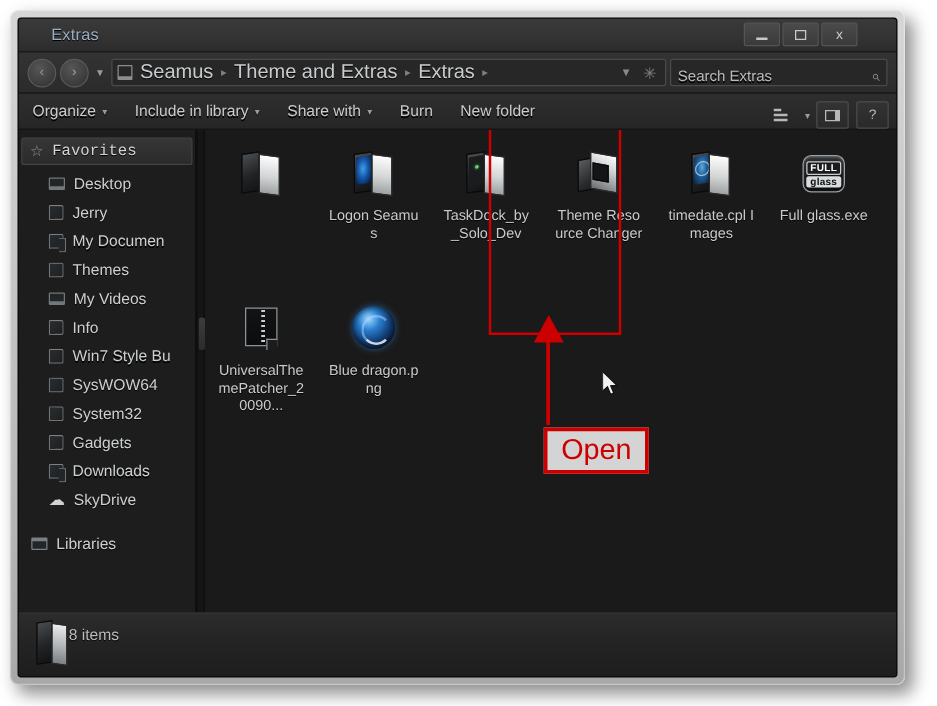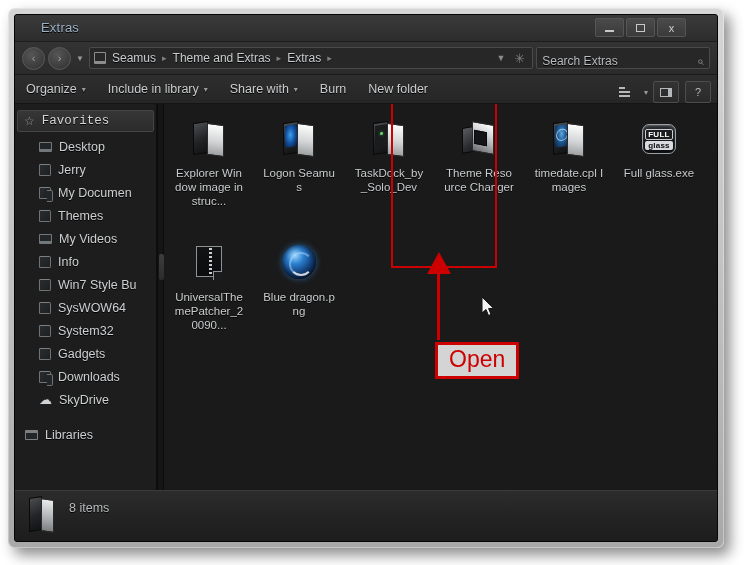--- a/index.html
+++ b/index.html
@@ -86,21 +86,21 @@
     background: #272727; border: 1px solid #4a4a4a; border-radius: 2px;
     display: flex; align-items: center; padding: 0 4px;
     min-width: 0; position: relative;
   }
   #pc-icon {
     width: 12px; height: 12px; flex: 0 0 auto;
     border: 1.5px solid #8d8d8d; border-bottom-width: 3px; border-radius: 1px;
     margin-right: 6px;
   }
   .crumb {
-    font-size: 12px; color: #c9ccce; white-space: nowrap; cursor: default;
+    font-size: 16px; color: #c9ccce; white-space: nowrap; cursor: default;
     text-shadow: 0 1px 0 #000;
   }
   .crumb-sep {
     font-size: 9px; color: #7d8286; margin: 0 6px; flex:0 0 auto; cursor:default;
   }
   #addr-spacer { flex: 1 1 auto; }
   #addr-chevron { color:#8a8a8a; font-size: 9px; margin-right: 9px; cursor:default; }
   #addr-refresh { color:#7f7f7f; font-size: 13px; margin-right: 3px; cursor:default; }
   #searchbox {
     flex: 0 0 152px; height: 22px; margin-right: 7px;
@@ -316,21 +316,21 @@
     padding: 1px 11px 3px 11px;
     font-family: "Liberation Sans", sans-serif;
   }
   #cursor { position:absolute; width:13px; height:20px; }
 
   
   #statusbar {
     position: relative; height: 56px;
     background: linear-gradient(180deg,#2c2c2c 0%,#242424 40%,#1c1c1c 100%);
     border-top: 1px solid #3a3a3a;
-    display: flex; align-items: flex-start; padding: 6px 0 0 14px; gap: 14px;
+    display: flex; align-items: flex-start; padding: 6px 0 0 14px; gap: 0;
   }
   #status-folder-icon {
     width: 26px; height: 36px; position: relative; flex:0 0 auto;
   }
   #status-folder-icon .sp {
     position:absolute; left:0; top:0; width:13px; height:34px;
     background: linear-gradient(160deg,#4a4d50 0%,#222426 55%,#121315 100%);
     border:1px solid #0a0a0a; transform: skewY(-8deg);
   }
   #status-folder-icon .pg {
@@ -502,21 +502,20 @@
           <div id="filegrid">
 
             <div class="fileitem">
               <div class="icon-wrap">
                 <div class="ico-book">
                   <span class="spine"></span>
                     <span class="thumb"></span>
                     <span class="page"></span>
                 </div>
               </div>
-              <div class="fname">Explorer Window image instruc...</div>
             </div>
 
             <div class="fileitem">
               <div class="icon-wrap">
                 <div class="ico-book logon">
                   <span class="spine"></span>
                     <span class="thumb"></span>
                     <span class="page"></span>
                 </div>
               </div>

